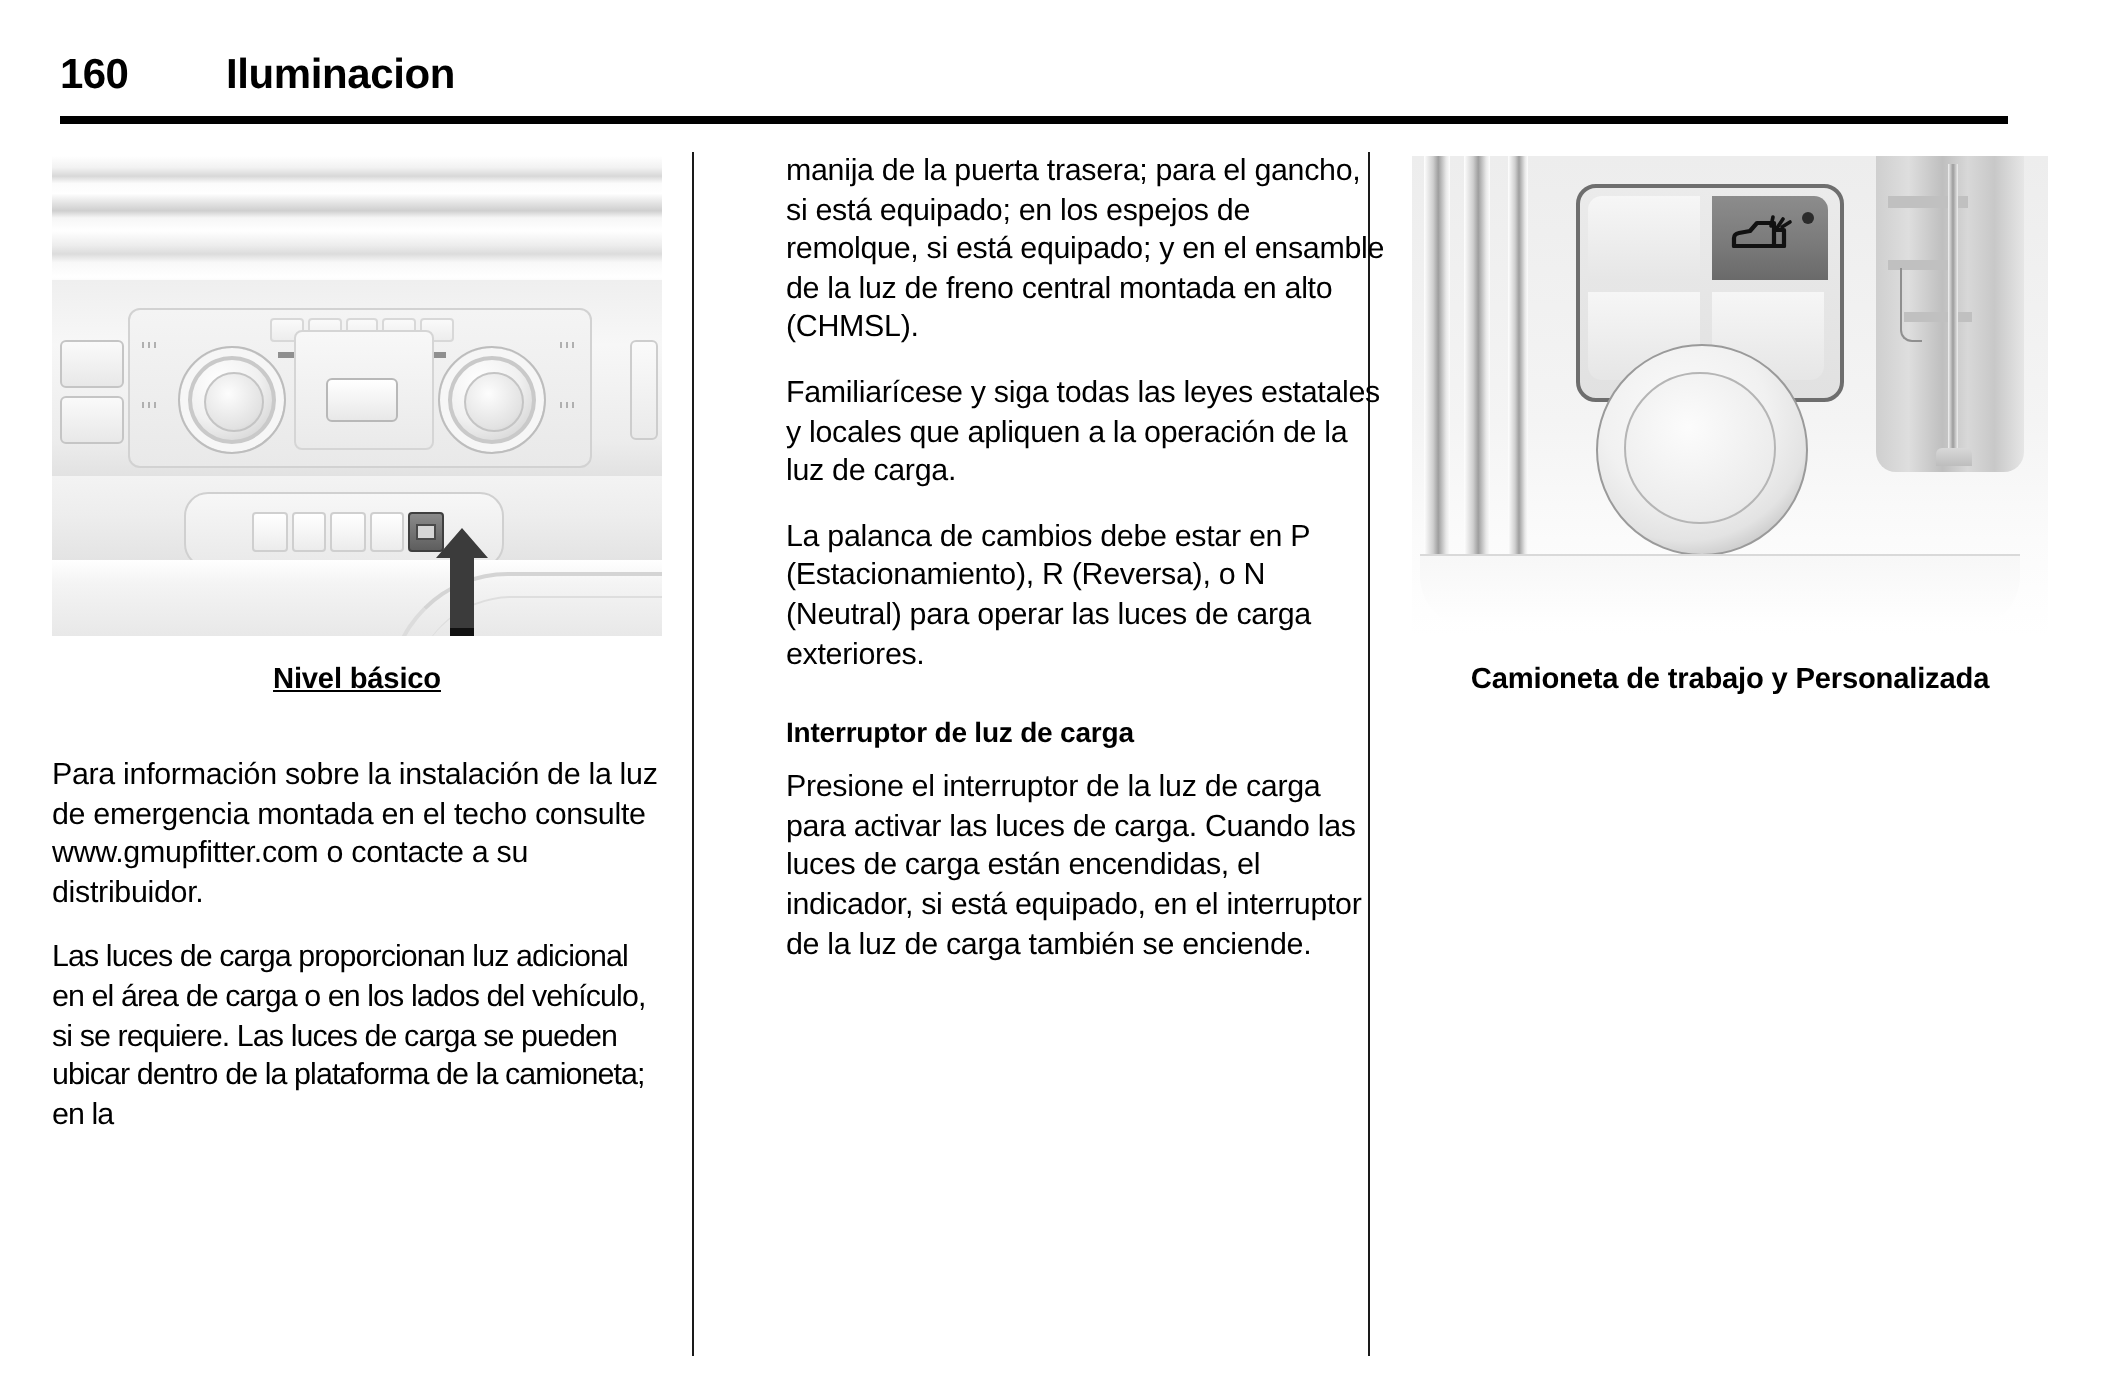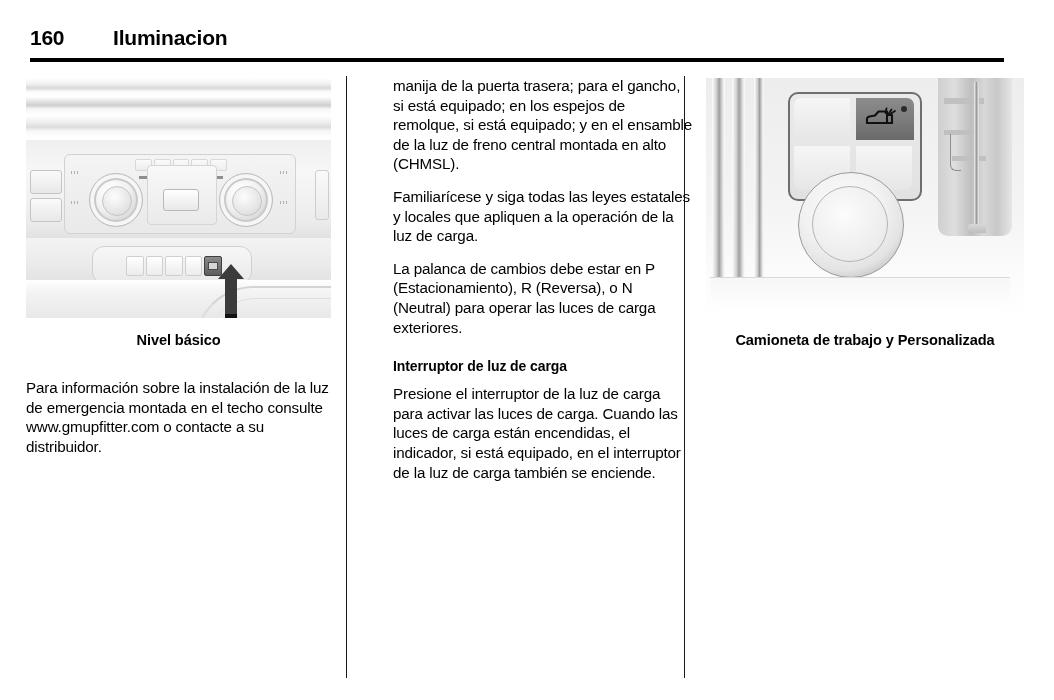--- a/index.html
+++ b/index.html
@@ -123,20 +123,21 @@
     width: 305px;
     height: 240px;
     overflow: hidden;
     background: #ffffff;
   }
   .cap-left {
     position: absolute;
     left: 26px;
     top: 331px;
     width: 305px;
+    text-decoration: underline;
   }
 
   .dash-stack {
     position: absolute;
     left: 0; top: 0;
     width: 305px;
     height: 72px;
     background: linear-gradient(to bottom,
       #ffffff 0%, #f2f2f2 8%, #d8d8d8 14%, #fbfbfb 19%,
       #ffffff 26%, #e2e2e2 33%, #cfcfcf 38%, #f6f6f6 43%,
@@ -542,20 +543,21 @@
   </div>
 
   <div class="headlight-knob"></div>
   <div class="door-lower-edge"></div>
 </div>
 
 <div class="cap-right fig-caption">Camioneta de trabajo y Personalizada</div>
 
 <div class="column col-left" style="top:378px;">
   <p class="body-text">Para información sobre la instalación de la luz de emergencia montada en el techo consulte www.gmupfitter.com o contacte a su distribuidor.</p>
+  <p class="body-text tight">Las luces de carga proporcionan luz adicional en el área de carga o en los lados del vehículo, si se requiere. Las luces de carga se pueden ubicar dentro de la plataforma de la camioneta; en la</p>
 </div>
 
 <div class="column col-mid">
   <p class="body-text">manija de la puerta trasera; para el gancho, si está equipado; en los espejos de remolque, si está equipado; y en el ensamble de la luz de freno central montada en alto (CHMSL).</p>
   <p class="body-text">Familiarícese y siga todas las leyes estatales y locales que apliquen a la operación de la luz de carga.</p>
   <p class="body-text">La palanca de cambios debe estar en P (Estacionamiento), R (Reversa), o N (Neutral) para operar las luces de carga exteriores.</p>
   <h2 class="sub-head" style="margin-top:20px;">Interruptor de luz de carga</h2>
   <p class="body-text">Presione el interruptor de la luz de carga para activar las luces de carga. Cuando las luces de carga están encendidas, el indicador, si está equipado, en el interruptor de la luz de carga también se enciende.</p>
 </div>
 

